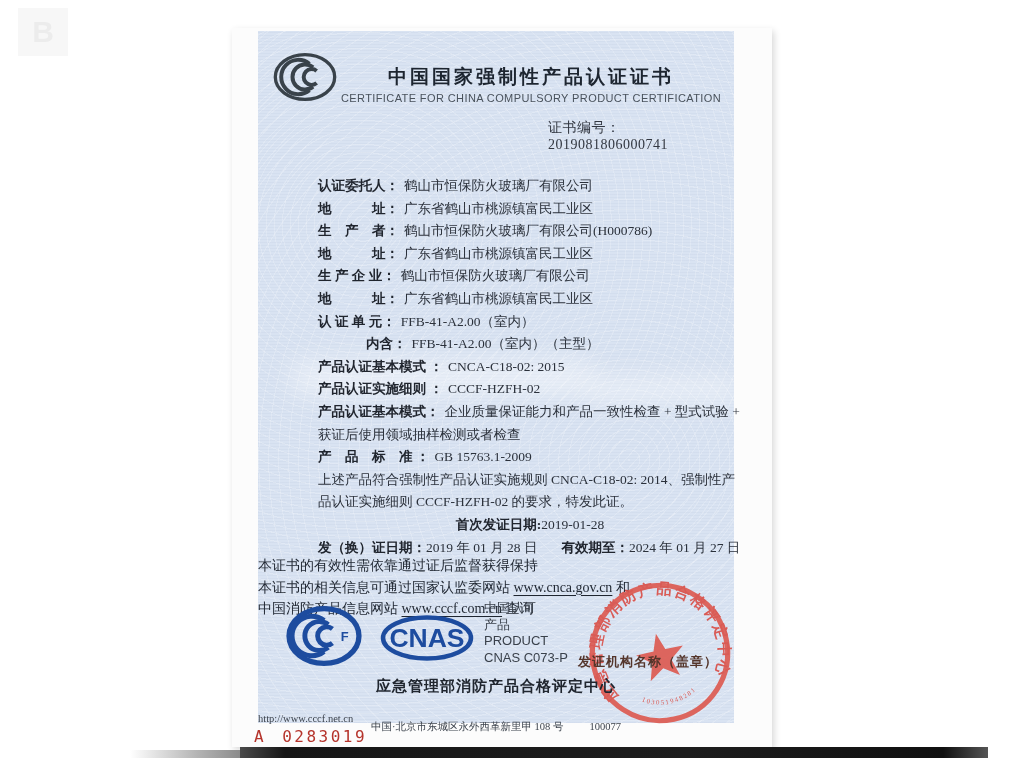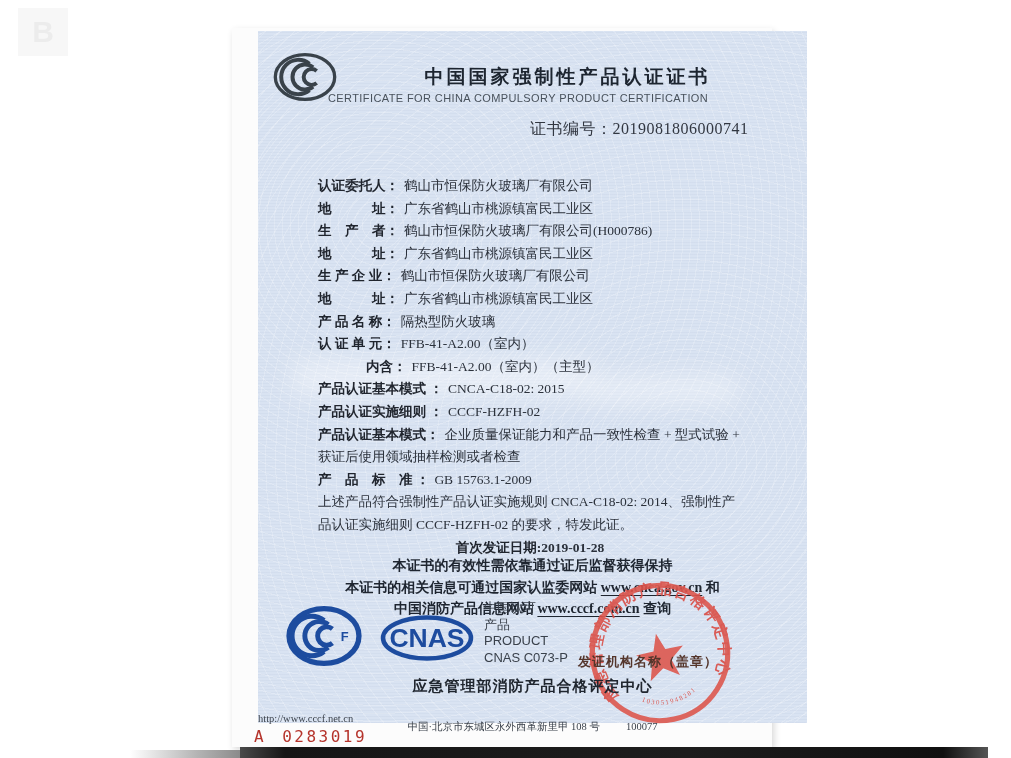--- a/index.html
+++ b/index.html
@@ -11,51 +11,51 @@
   .corner-mark { position:absolute; left:18px; top:8px; width:50px; height:48px;
                  background:rgba(60,60,60,0.04); display:flex; align-items:center; justify-content:center;
                  font-family:"Liberation Sans",sans-serif; font-weight:bold; font-size:30px;
                  color:rgba(60,60,60,0.06); }
 
   
   .paper { position:absolute; left:232px; top:28px; width:540px; height:719px;
            background:#fcfcfc; box-shadow:2px 3px 7px rgba(0,0,0,0.16); }
 
   
-  .blue { position:absolute; left:26px; top:3px; width:549px; height:692px;
+  .blue { position:absolute; left:26px; top:3px; width:476px; height:692px;
           background-color:#d9e3f2;
           background-image:
             repeating-radial-gradient(circle at 22% 28%, rgba(255,255,255,0.20) 0 1px, transparent 1px 8px),
             repeating-radial-gradient(circle at 78% 62%, rgba(255,255,255,0.20) 0 1px, transparent 1px 10px),
             repeating-linear-gradient(0deg, rgba(160,176,202,0.10) 0 1px, transparent 1px 3px);
           color:#2a2f38; }
   .shine1 { position:absolute; left:35px; top:330px; width:300px; height:34px;
             background:rgba(255,255,255,0.45); filter:blur(13px); pointer-events:none; }
   .shine2 { position:absolute; left:330px; top:345px; width:150px; height:28px;
             background:rgba(255,255,255,0.40); filter:blur(12px); pointer-events:none; }
 
   .hdr-logo { position:absolute; left:14px; top:20px; width:66px; height:52px; }
   .title-cn { position:absolute; left:70px; right:0; top:33px; text-align:center;
               font-size:19px; font-weight:bold; letter-spacing:3px; color:#1d2530; }
-  .title-en { position:absolute; left:70px; right:0; top:61px; text-align:left;
+  .title-en { position:absolute; left:70px; right:0; top:61px; text-align:center;
               font-family:"Liberation Sans",sans-serif; font-size:11px; color:#49525c; letter-spacing:0.4px; }
-  .cert-no  { position:absolute; left:272px; top:88px; font-size:16px; color:#323741; letter-spacing:0.5px; }
+  .cert-no  { position:absolute; left:290px; top:88px; font-size:14px; color:#323741; letter-spacing:0.5px; }
 
   .body { position:absolute; left:60px; width:424px; top:112px;
           font-size:13.5px; line-height:22.6px; color:#2b313b;margin-top:32px; }
   .body p { margin:0; }
   .body .lbl { font-weight:bold; color:#20252e; }
   .body .val { margin-left:5px; }
   .body p.indent { padding-left:48px; }
   .first-issue { text-align:center; font-weight:bold; }
-  .first-issue .d { font-weight:bold; }
+  .first-issue .d { font-weight:normal; }
   .date-row .gap { display:inline-block; width:24px; }
 
-  .notes { position:absolute; left:0; right:0; top:524px; text-align:center;
-           font-size:14px; font-weight:bold; line-height:21.5px; color:#1e2530; }
+  .notes { position:absolute; left:0; right:0; top:524px; text-align:left;
+           font-size:14px; font-weight:normal; line-height:21.5px; color:#1e2530; }
   .notes .url { text-decoration:underline; text-underline-offset:3px; }
 
   .cccf-logo { position:absolute; left:28px;  top:572px; width:76px; height:66px; }
   .cnas-logo { position:absolute; left:122px; top:578px; width:94px; height:58px; }
   .acc { position:absolute; left:226px; top:569px; font-size:13px; line-height:16.5px;
          color:#3a414b; font-family:"Liberation Sans",sans-serif; }
 
   .stamp-wrap { position:absolute; left:312px; top:542px; width:192px; height:176px; }
   .stamp-svg  { position:absolute; left:12px; top:2px; width:156px; height:156px;
                 transform:rotate(-12deg); opacity:0.92; }
@@ -111,35 +111,35 @@
   <p><span class="lbl">地　　　址：</span><span class="val">广东省鹤山市桃源镇富民工业区</span></p>
 
   <p><span class="lbl">生　产　者：</span><span class="val">鹤山市恒保防火玻璃厂有限公司(H000786)</span></p>
 
   <p><span class="lbl">地　　　址：</span><span class="val">广东省鹤山市桃源镇富民工业区</span></p>
 
   <p><span class="lbl">生 产 企 业：</span><span class="val">鹤山市恒保防火玻璃厂有限公司</span></p>
 
   <p><span class="lbl">地　　　址：</span><span class="val">广东省鹤山市桃源镇富民工业区</span></p>
 
-  <p><span class="lbl">产 品 名 称：</span><span class="val">隔热型防火玻璃</span></p>
 
   <p><span class="lbl">认 证 单 元：</span><span class="val">FFB-41-A2.00（室内）</span></p>
 
   <p class="indent"><span class="lbl">内含：</span><span class="val">FFB-41-A2.00（室内）（主型）</span></p>
 
   <p><span class="lbl">产品认证基本模式 ：</span><span class="val">CNCA-C18-02: 2015</span></p>
 
   <p><span class="lbl">产品认证实施细则 ：</span><span class="val">CCCF-HZFH-02</span></p>
 
   <p><span class="lbl">产品认证基本模式：</span><span class="val">企业质量保证能力和产品一致性检查 + 型式试验 + 获证后使用领域抽样检测或者检查</span></p>
 
   <p><span class="lbl">产　品　标　准 ：</span><span class="val">GB 15763.1-2009</span></p>
 <p>上述产品符合强制性产品认证实施规则 CNCA-C18-02: 2014、强制性产品认证实施细则 CCCF-HZFH-02 的要求，特发此证。</p>
         <p class="first-issue"><span class="lbl">首次发证日期:</span><span class="d">2019-01-28</span></p>
+        <p class="date-row"><span class="lbl">发（换）证日期：</span><span>2019 年 01 月 28 日</span><span class="gap"></span><span class="lbl">有效期至：</span><span>2024 年 01 月 27 日</span></p>
       </div>
 
       <div class="notes">
         <div>本证书的有效性需依靠通过证后监督获得保持</div>
         <div><span>本证书的相关信息可通过国家认监委网站 </span><span class="url">www.cnca.gov.cn</span><span> 和</span></div>
         <div><span>中国消防产品信息网站 </span><span class="url">www.cccf.com.cn</span><span> 查询</span></div>
       </div>
 
       <svg class="cccf-logo" viewBox="0 0 100 82">
         <ellipse cx="50" cy="41" rx="46" ry="36" fill="none" stroke="#1d4c9f" stroke-width="7"></ellipse>

